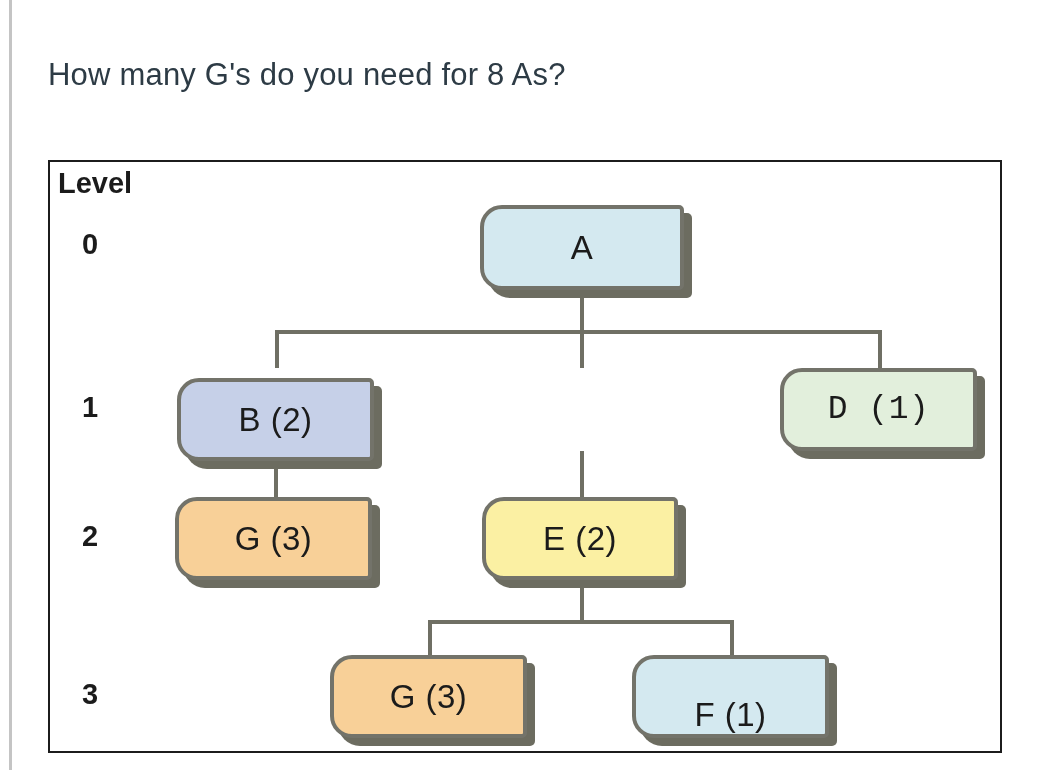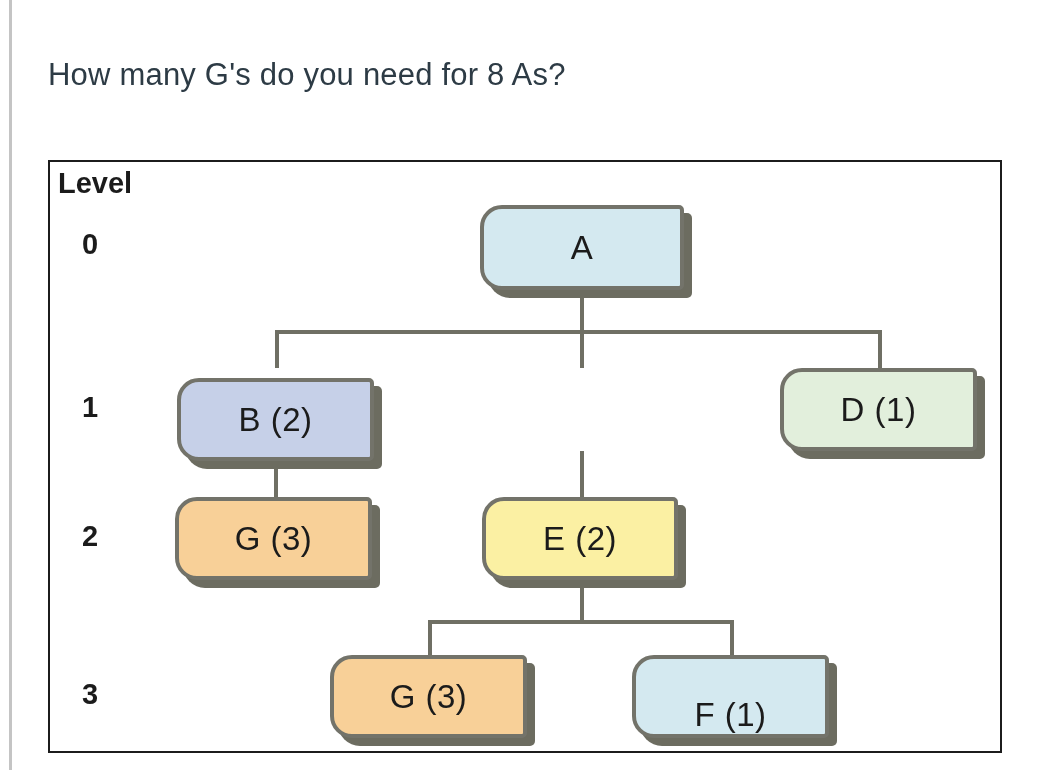--- a/index.html
+++ b/index.html
@@ -134,21 +134,21 @@
     <div class="line c-row3-h"></div>
     <div class="line c-g3-drop"></div>
     <div class="line c-f-drop"></div>
 
     <div class="node n-a" style="background: rgb(212, 233, 240);">
       <span>A</span>
     </div>
     <div class="node n-b" style="background: rgb(198, 208, 232);">
       <span>B (2)</span>
     </div>
-    <div class="node n-d" style="background: rgb(226, 239, 220);">
+    <div class="node n-d" style="background: rgb(226, 239, 220); font-family: Liberation Mono, monospace;">
       <span>D (1)</span>
     </div>
     <div class="node n-g2" style="background: rgb(248, 208, 152);">
       <span>G (3)</span>
     </div>
     <div class="node n-e" style="background: rgb(251, 240, 163);">
       <span>E (2)</span>
     </div>
     <div class="node n-g3" style="background: rgb(248, 208, 152);">
       <span>G (3)</span>

